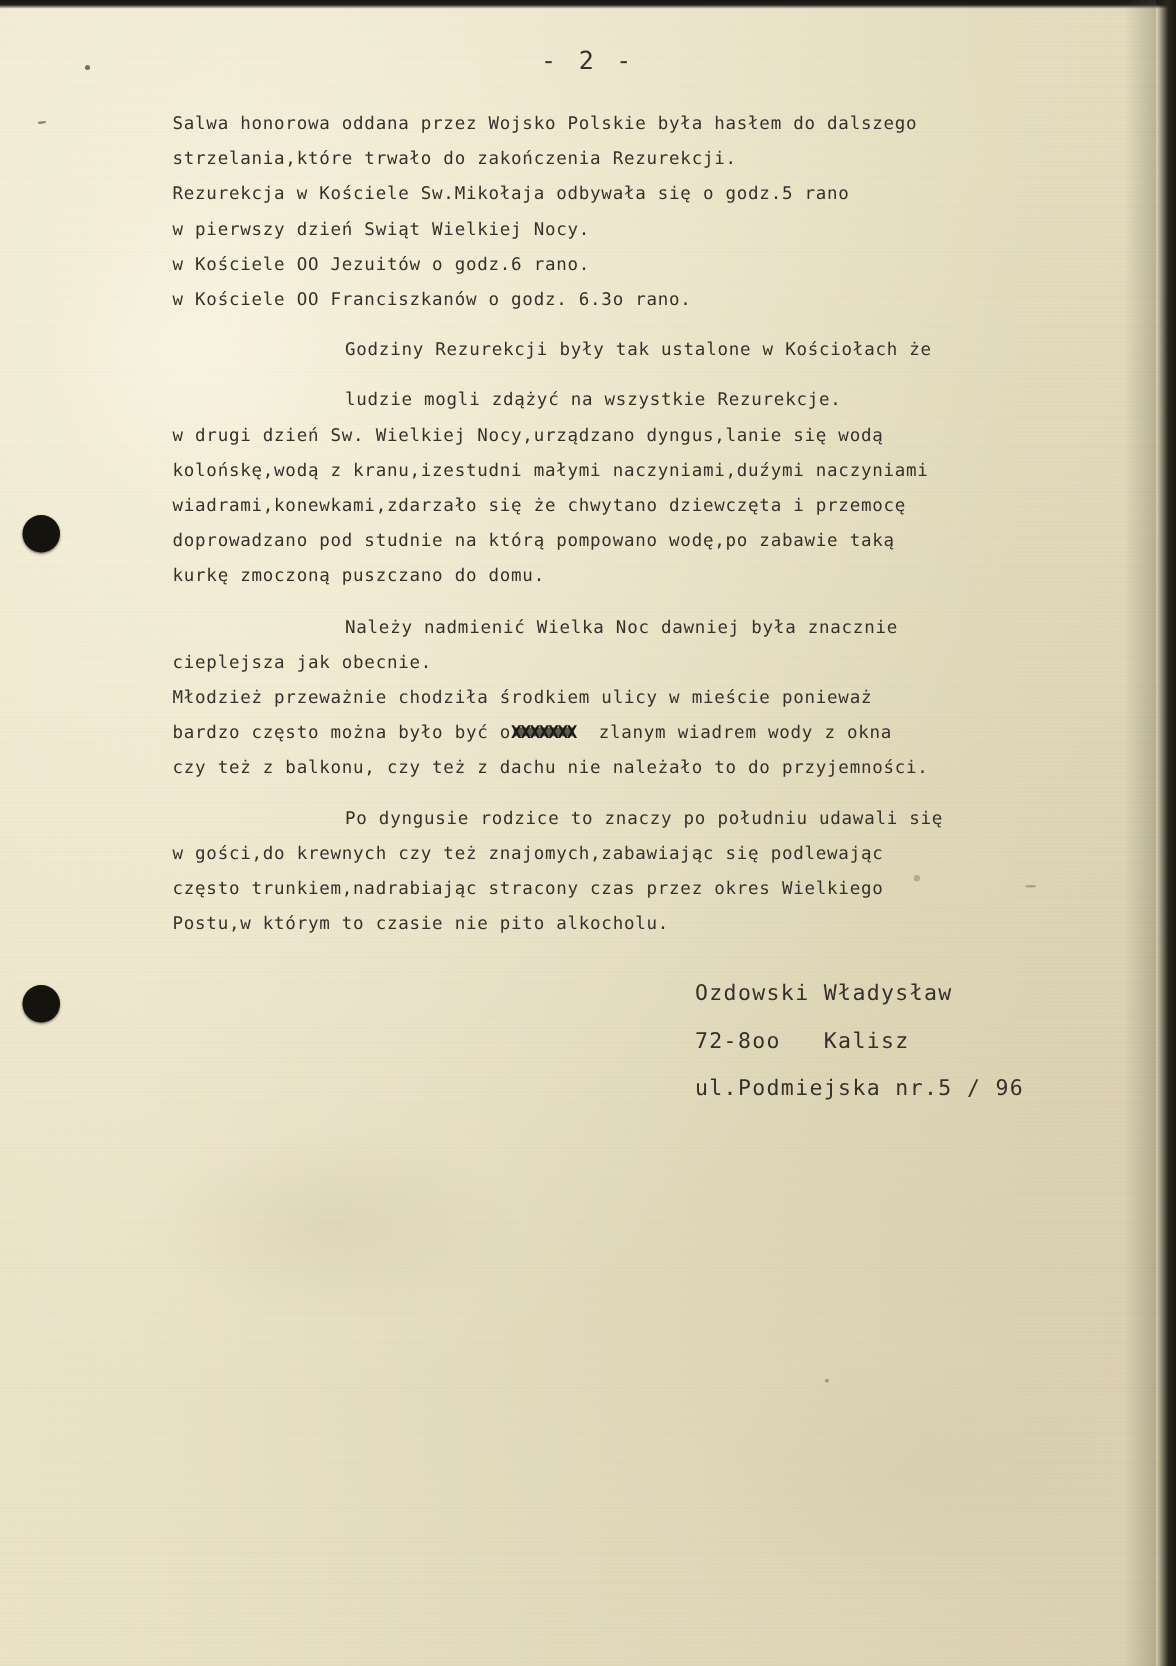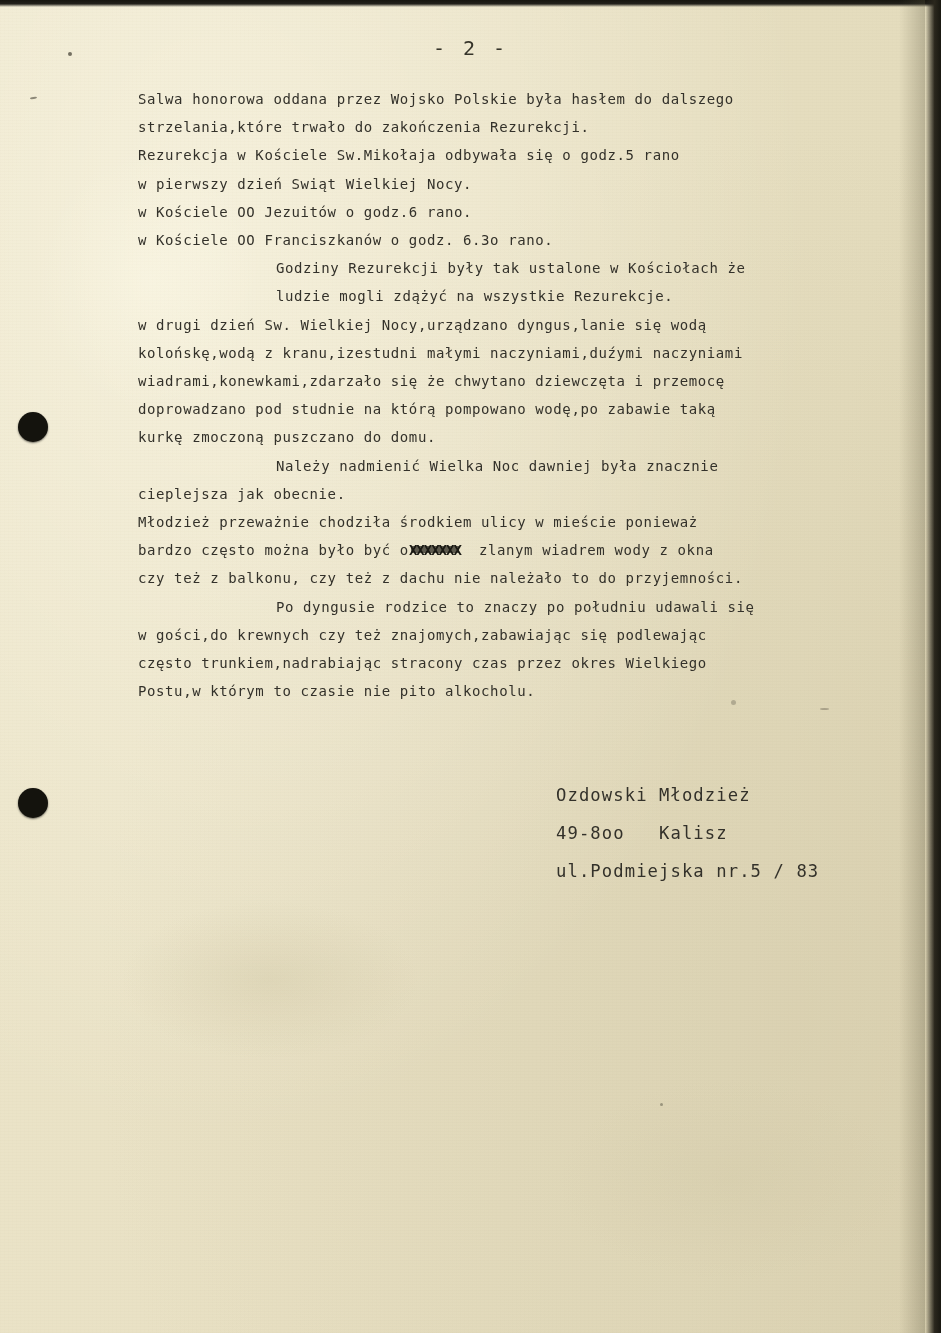--- a/index.html
+++ b/index.html
@@ -89,21 +89,21 @@
     top: 85px;
     width: 790px;
     font-size: 14px;
     line-height: 28.2px;
     letter-spacing: .6px;
     color: #33312a;
     white-space: pre;
   }
 
   .line { display: block; white-space: pre; }
-  .line.indent { padding-left: 138px; }
+  .line.indent { padding-left: 138px; margin-top: 12px; }
 
   
   .overtyped {
     position: relative;
     display: inline-block;
     color: #1a1913;
     font-weight: bold;
     letter-spacing: -1px;
     text-align: right;
   }
@@ -158,15 +158,15 @@
   <div class="speck speck-a"></div>
   <div class="speck speck-b"></div>
   <div class="speck speck-c"></div>
   <div class="speck speck-d"></div>
   <div class="speck speck-e"></div>
 
   <div class="page-number">- 2 -</div>
 
   <div class="body-text" id="body-text"><span class="line"><span>Salwa honorowa oddana przez Wojsko Polskie była hasłem do dalszego</span></span><span class="line"><span>strzelania,które trwało do zakończenia Rezurekcji.</span></span><span class="line"><span>Rezurekcja w Kościele Sw.Mikołaja odbywała się o godz.5 rano</span></span><span class="line"><span>w pierwszy dzień Swiąt Wielkiej Nocy.</span></span><span class="line"><span>w Kościele OO Jezuitów o godz.6 rano.</span></span><span class="line"><span>w Kościele OO Franciszkanów o godz. 6.3o rano.</span></span><span class="line indent"><span>Godziny Rezurekcji były tak ustalone w Kościołach że</span></span><span class="line indent"><span>ludzie mogli zdążyć na wszystkie Rezurekcje.</span></span><span class="line"><span>w drugi dzień Sw. Wielkiej Nocy,urządzano dyngus,lanie się wodą</span></span><span class="line"><span>kolońskę,wodą z kranu,izestudni małymi naczyniami,duźymi naczyniami</span></span><span class="line"><span>wiadrami,konewkami,zdarzało się że chwytano dziewczęta i przemocę</span></span><span class="line"><span>doprowadzano pod studnie na którą pompowano wodę,po zabawie taką</span></span><span class="line"><span>kurkę zmoczoną puszczano do domu.</span></span><span class="line indent"><span>Należy nadmienić Wielka Noc dawniej była znacznie</span></span><span class="line"><span>cieplejsza jak obecnie.</span></span><span class="line"><span>Młodzież przeważnie chodziła środkiem ulicy w mieście ponieważ</span></span><span class="line"><span>bardzo często można było być o</span><span class="overtyped">XXXXXXX</span><span>  zlanym wiadrem wody z okna</span></span><span class="line"><span>czy też z balkonu, czy też z dachu nie należało to do przyjemności.</span></span><span class="line indent"><span>Po dyngusie rodzice to znaczy po południu udawali się</span></span><span class="line"><span>w gości,do krewnych czy też znajomych,zabawiając się podlewając</span></span><span class="line"><span>często trunkiem,nadrabiając stracony czas przez okres Wielkiego</span></span><span class="line"><span>Postu,w którym to czasie nie pito alkocholu.</span></span></div>
 
-  <div class="signature" id="signature-block"><span class="line">Ozdowski Młodzież</span><span class="line">49-8oo   Kalisz</span><span class="line">ul.Podmiejska nr.5 / 83</span></div>
+  <div class="signature" id="signature-block"><span class="line">Ozdowski Władysław</span><span class="line">72-8oo   Kalisz</span><span class="line">ul.Podmiejska nr.5 / 96</span></div>
 
 </div>
 
 </body></html>

